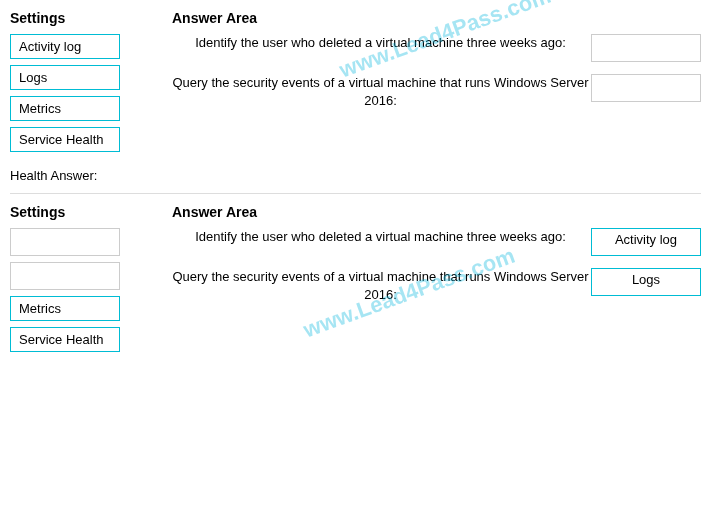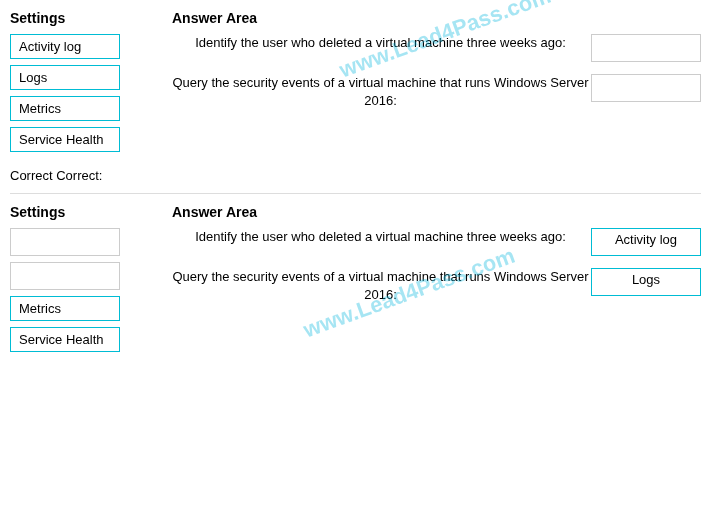--- a/index.html
+++ b/index.html
@@ -159,21 +159,21 @@
       </div>
 
       <div class="answer-row">
         <div class="answer-question">Query the security events of a virtual machine that runs Windows Server 2016:</div>
         <div class="answer-box"></div>
       </div>
     </div>
   </div>
 </div>
 
-<div class="correct-answer-label">Correct Correct:</div>
+<div class="correct-answer-label">Health Answer:</div>
 
 <hr class="divider">
 
 <div class="section">
   <div class="section-row">
 
     <div class="settings-col">
       <div class="settings-title">Settings</div>
       <div class="settings-item empty"></div>
       <div class="settings-item empty"></div>

